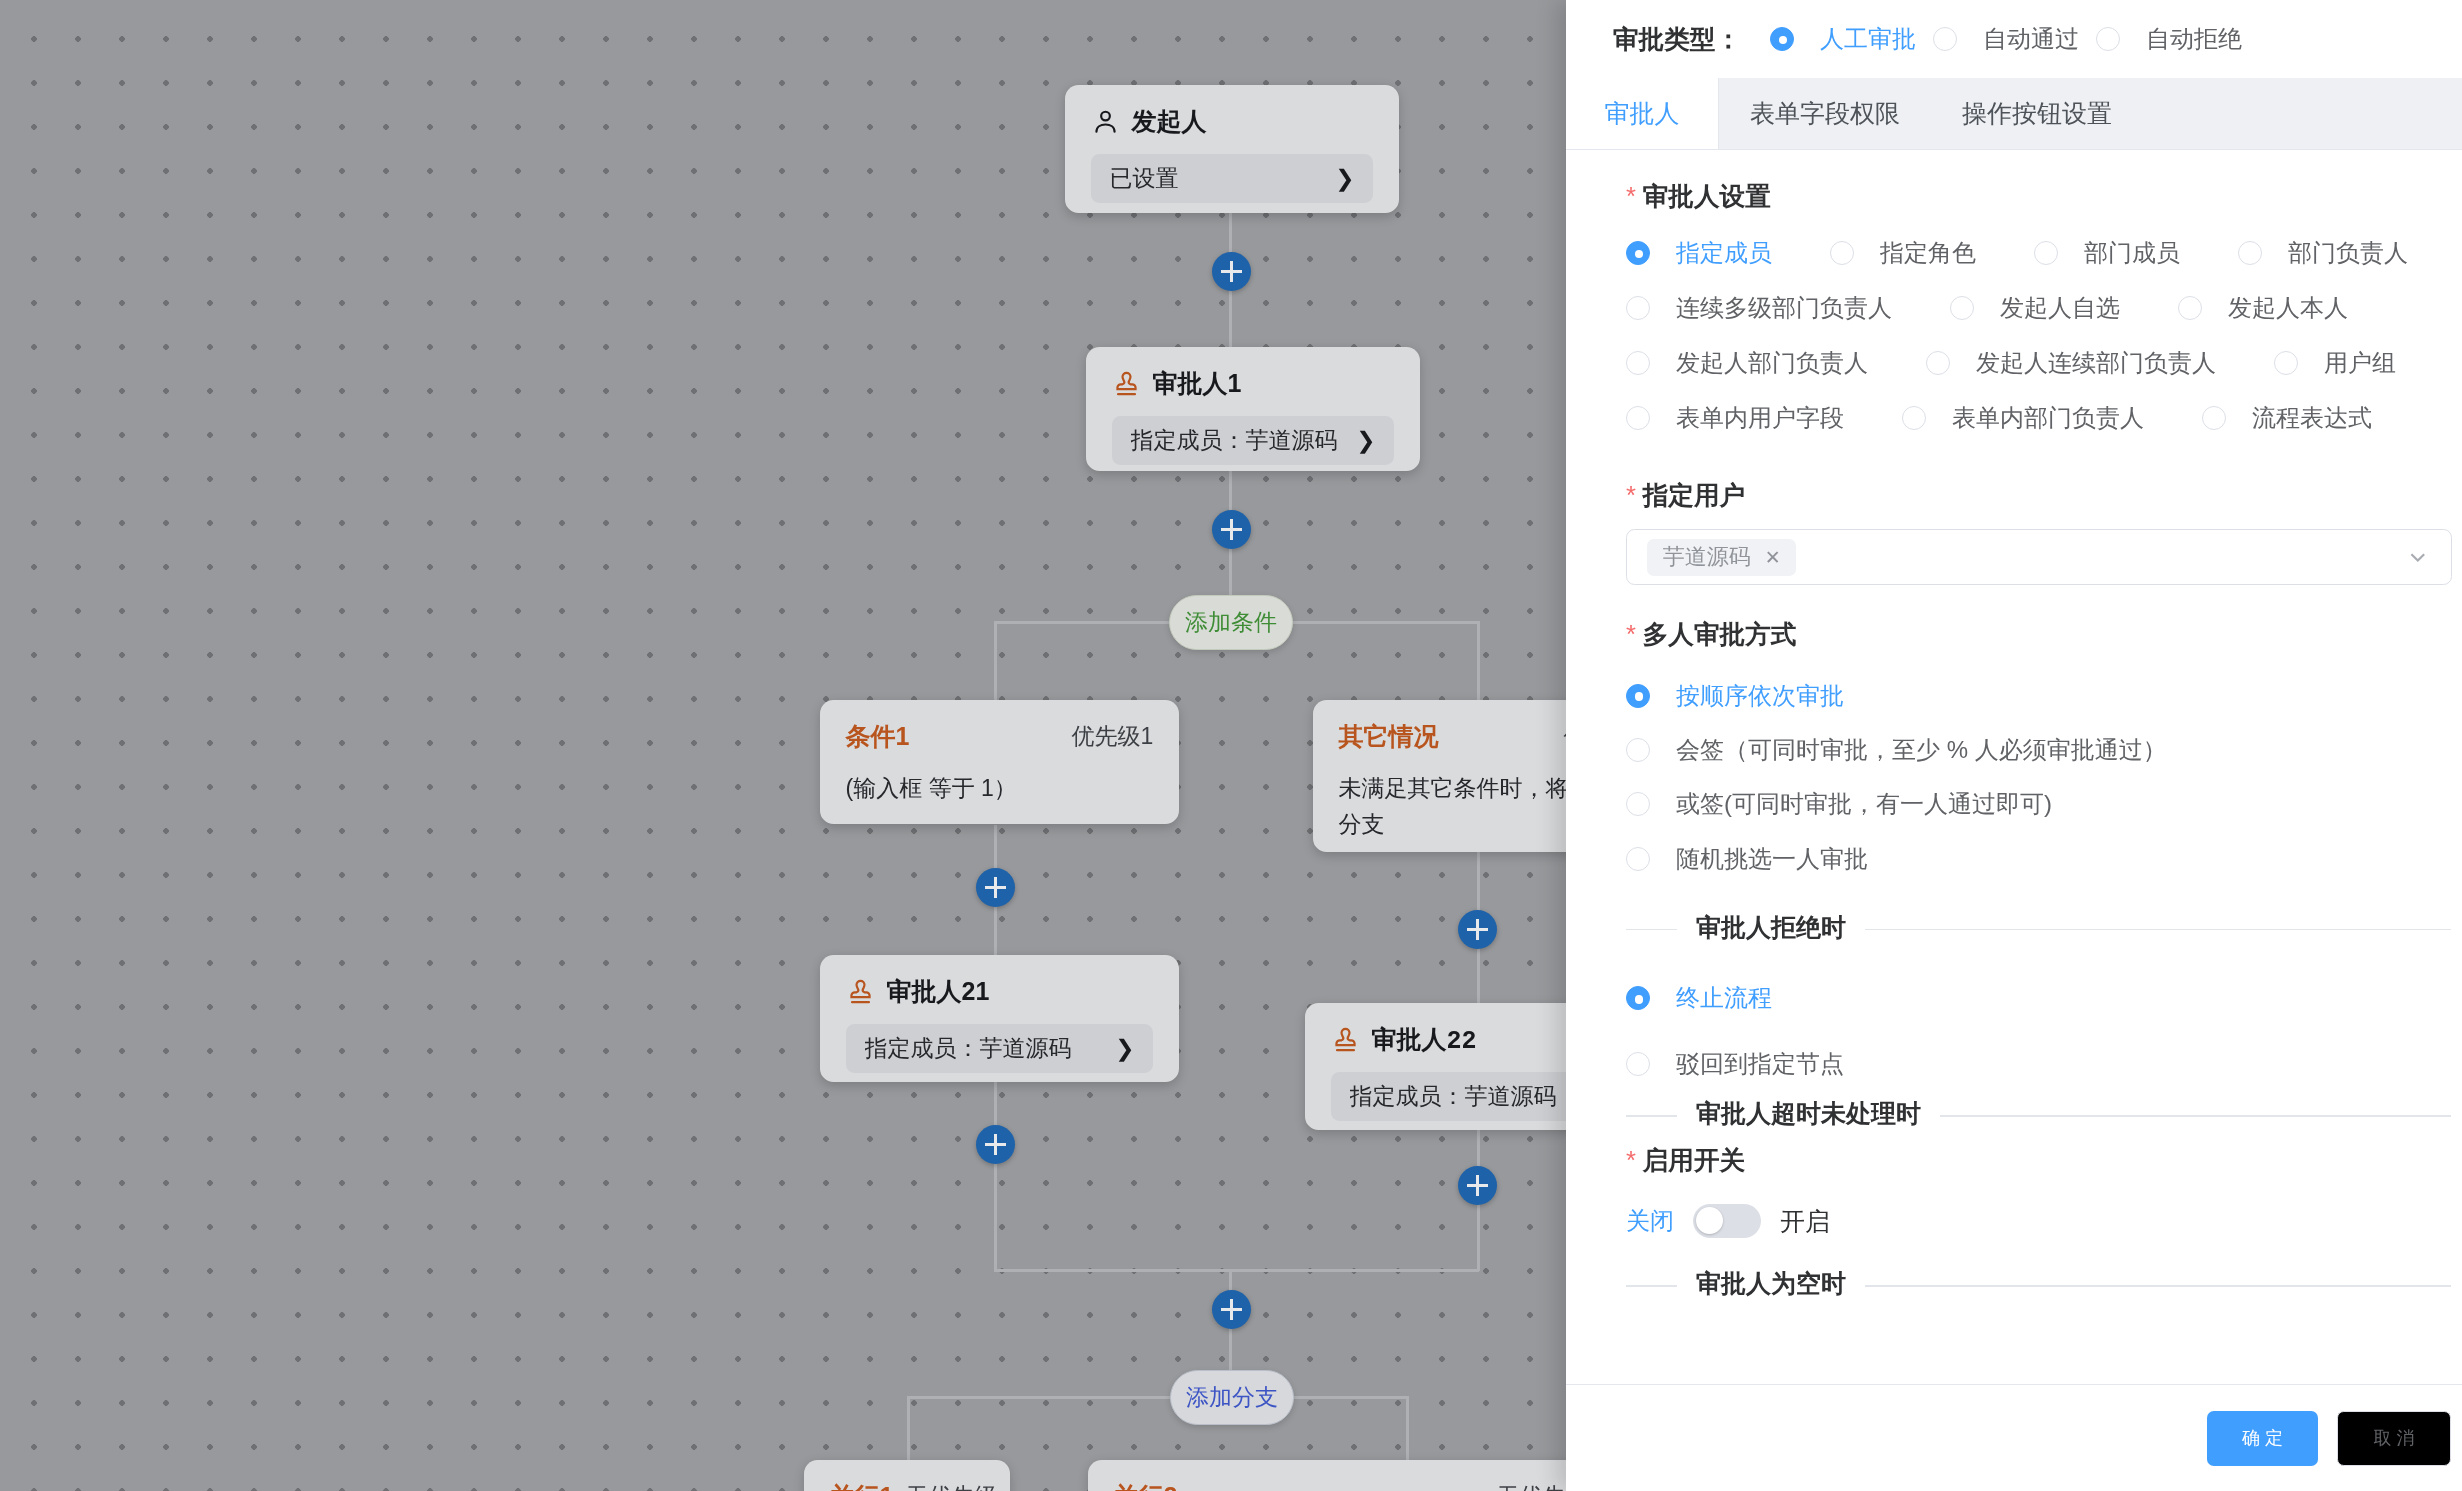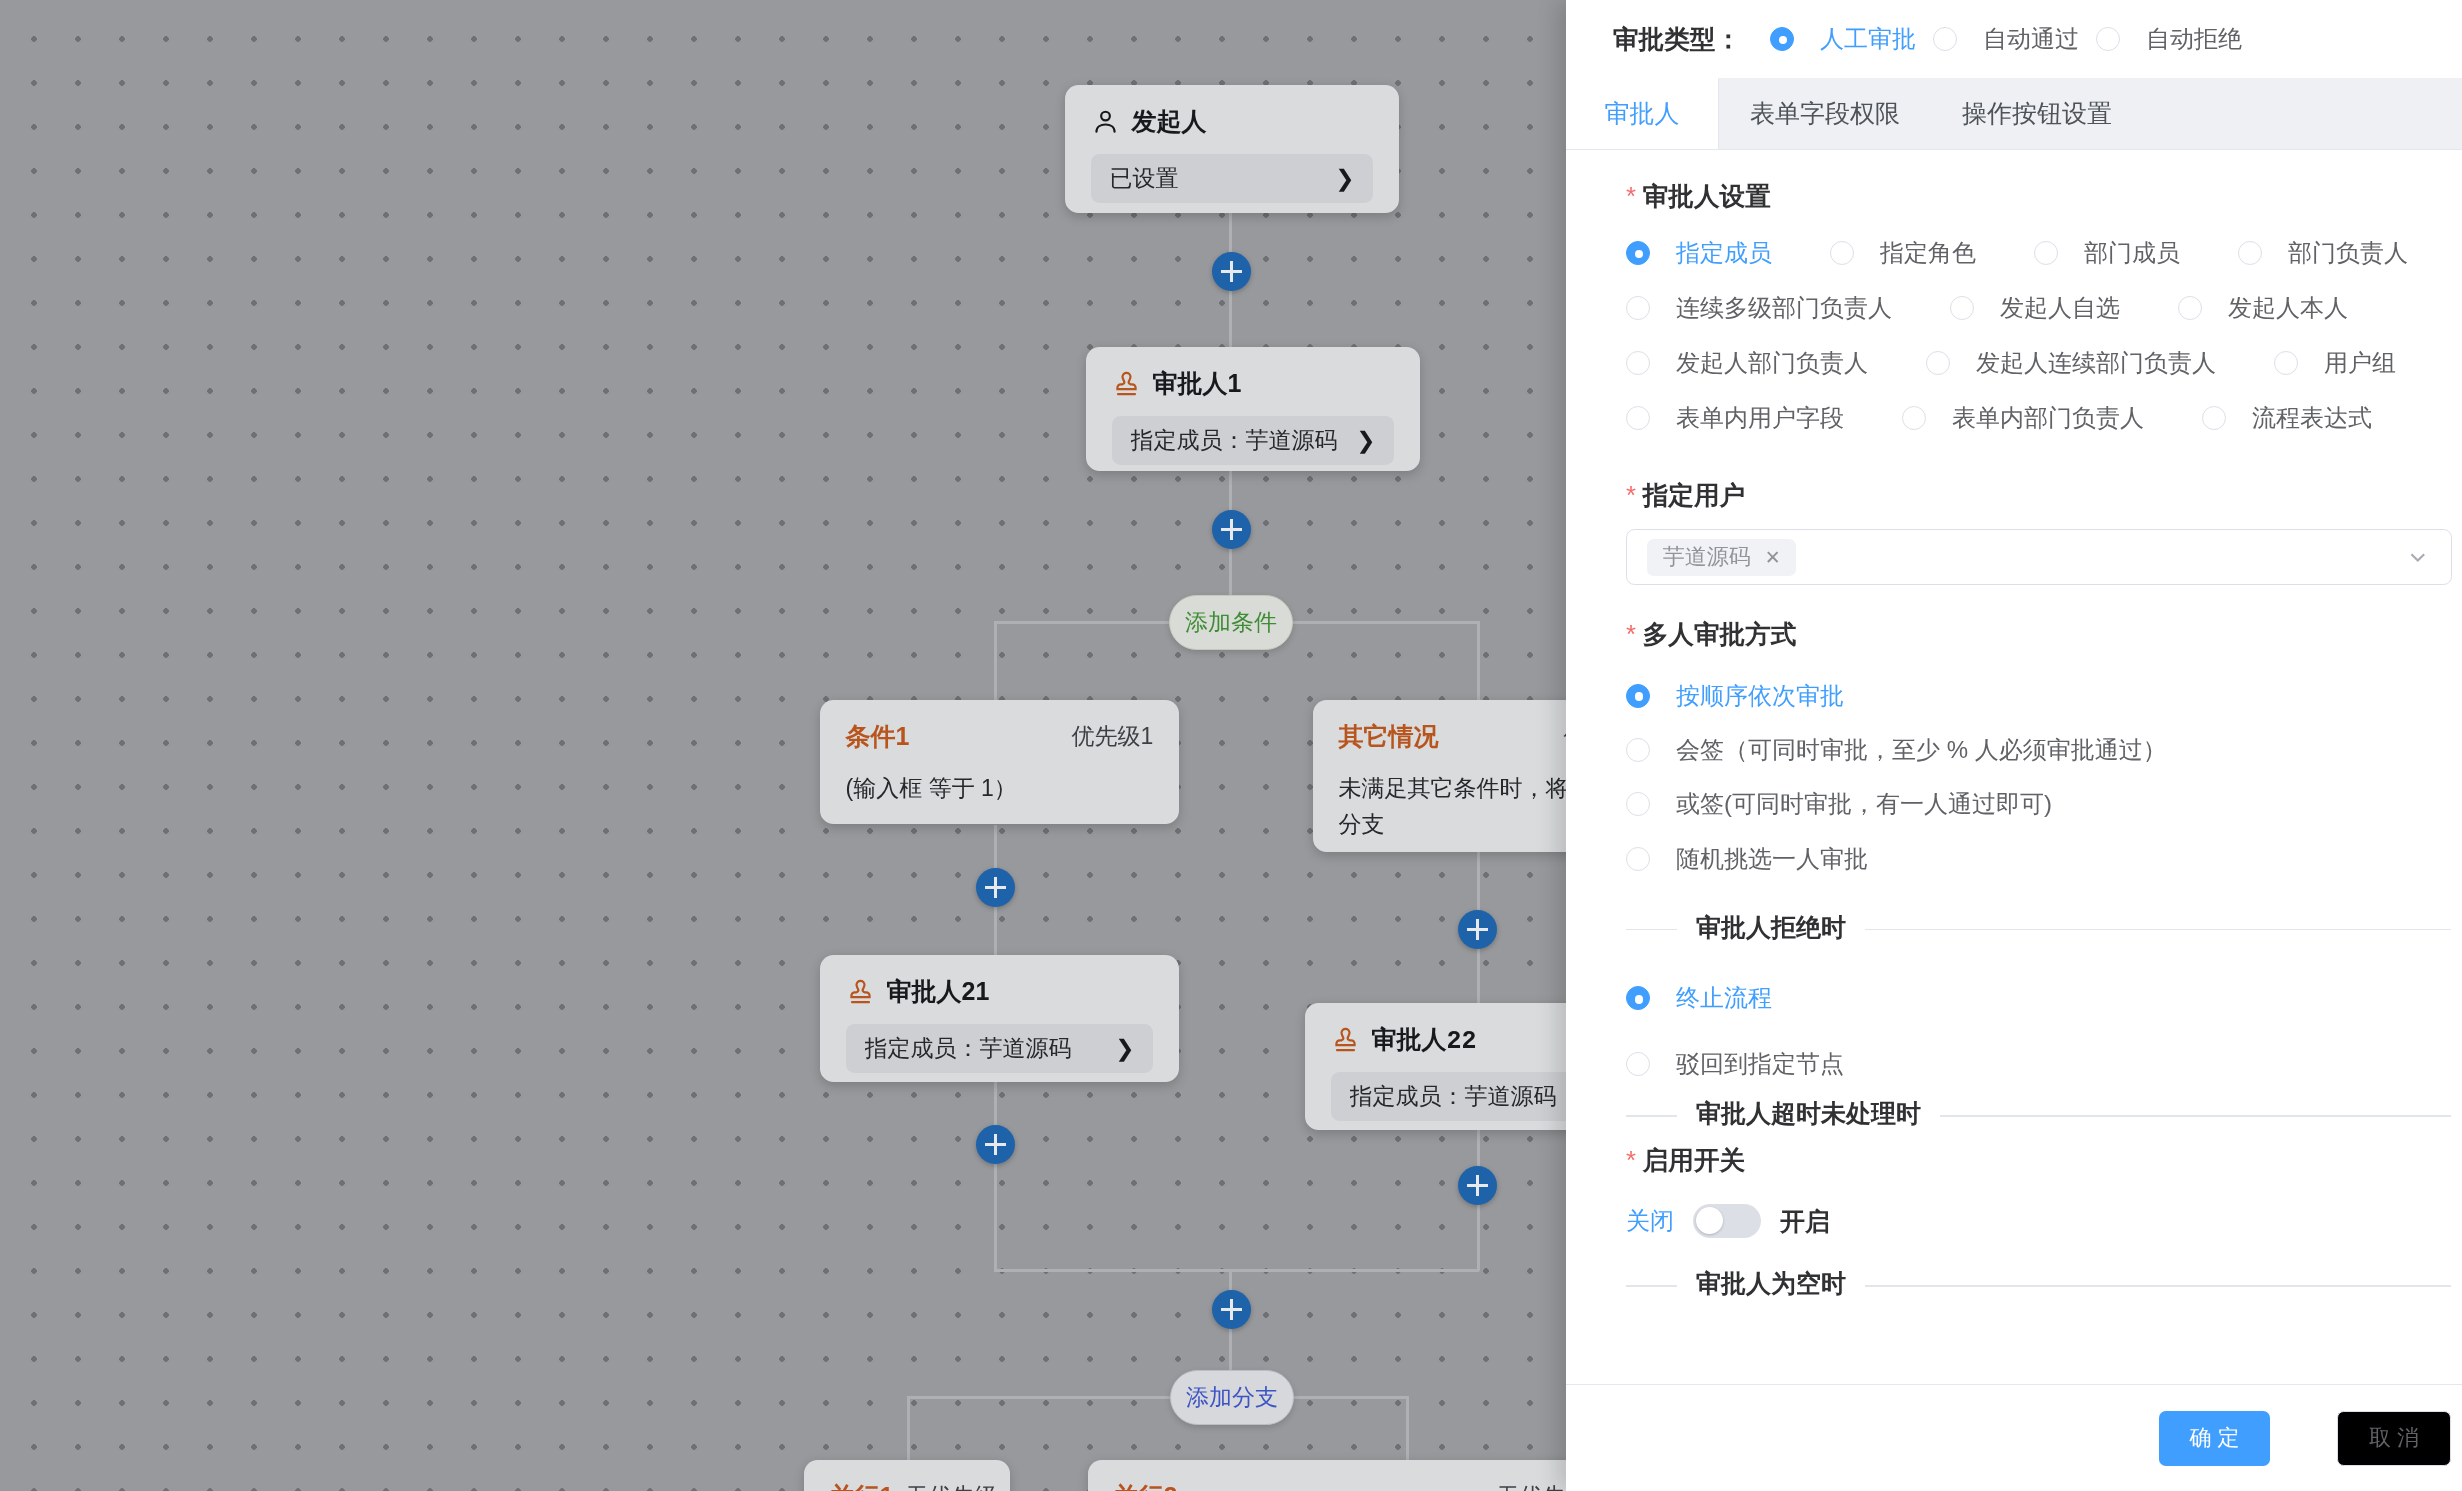--- a/index.html
+++ b/index.html
@@ -79,30 +79,30 @@
   .rcol { margin-top:27px; }
   .rcol .radio { display:flex; height:34px; margin-bottom:20.4px; }
   .rcol.wide .radio { margin-bottom:32px; }
 
   .divider { position:relative; height:1.7px; background:#e2e5ea; margin:53px 0 34px; }
   .divider > span { position:absolute; left:51px; top:-18px; background:#fff; padding:0 19px;
     font-size:25px; font-weight:700; color:#303133; white-space:nowrap; }
 
   .switch-row { margin-top:26.4px; display:flex; align-items:center; gap:19px; height:34px; }
   .sw-off { font-size:24px; color:#409eff; }
-  .sw-on  { font-size:25px; font-weight:700; color:#303133; }
+  .sw-on  { font-size:25px; font-weight:400; color:#303133; }
   .switch { width:68px; height:34px; border-radius:17px; background:#dcdfe6; position:relative;
     cursor:pointer; }
   .switch::after { content:""; position:absolute; left:3.4px; top:3.4px; width:27px; height:27px;
     border-radius:50%; background:#fff; box-shadow:0 0.9px 2.6px rgba(0,0,0,.2); }
 
   .panel-footer { margin-top:51px; border-top:0.9px solid #e4e7ed; height:107px;
     display:flex; align-items:center; justify-content:flex-end; padding-right:11px; gap:19px; }
-  .btn { height:55px; border-radius:6.8px; font-size:22px; display:flex; align-items:center;
-    justify-content:center; cursor:pointer; white-space:nowrap;margin-left:48px; }
+  .btn { height:55px; border-radius:6.8px; font-size:18px; display:flex; align-items:center;
+    justify-content:center; cursor:pointer; white-space:nowrap; }
   .btn.primary { width:111px; background:#409eff; color:#fff; }
   .btn.plain { width:114px; background:#000000; border:0.9px solid #dcdfe6; color:#606266; }
 </style>
 </head>
 <body>
 
 <div class="stage">
 
   <div class="canvas">
 

